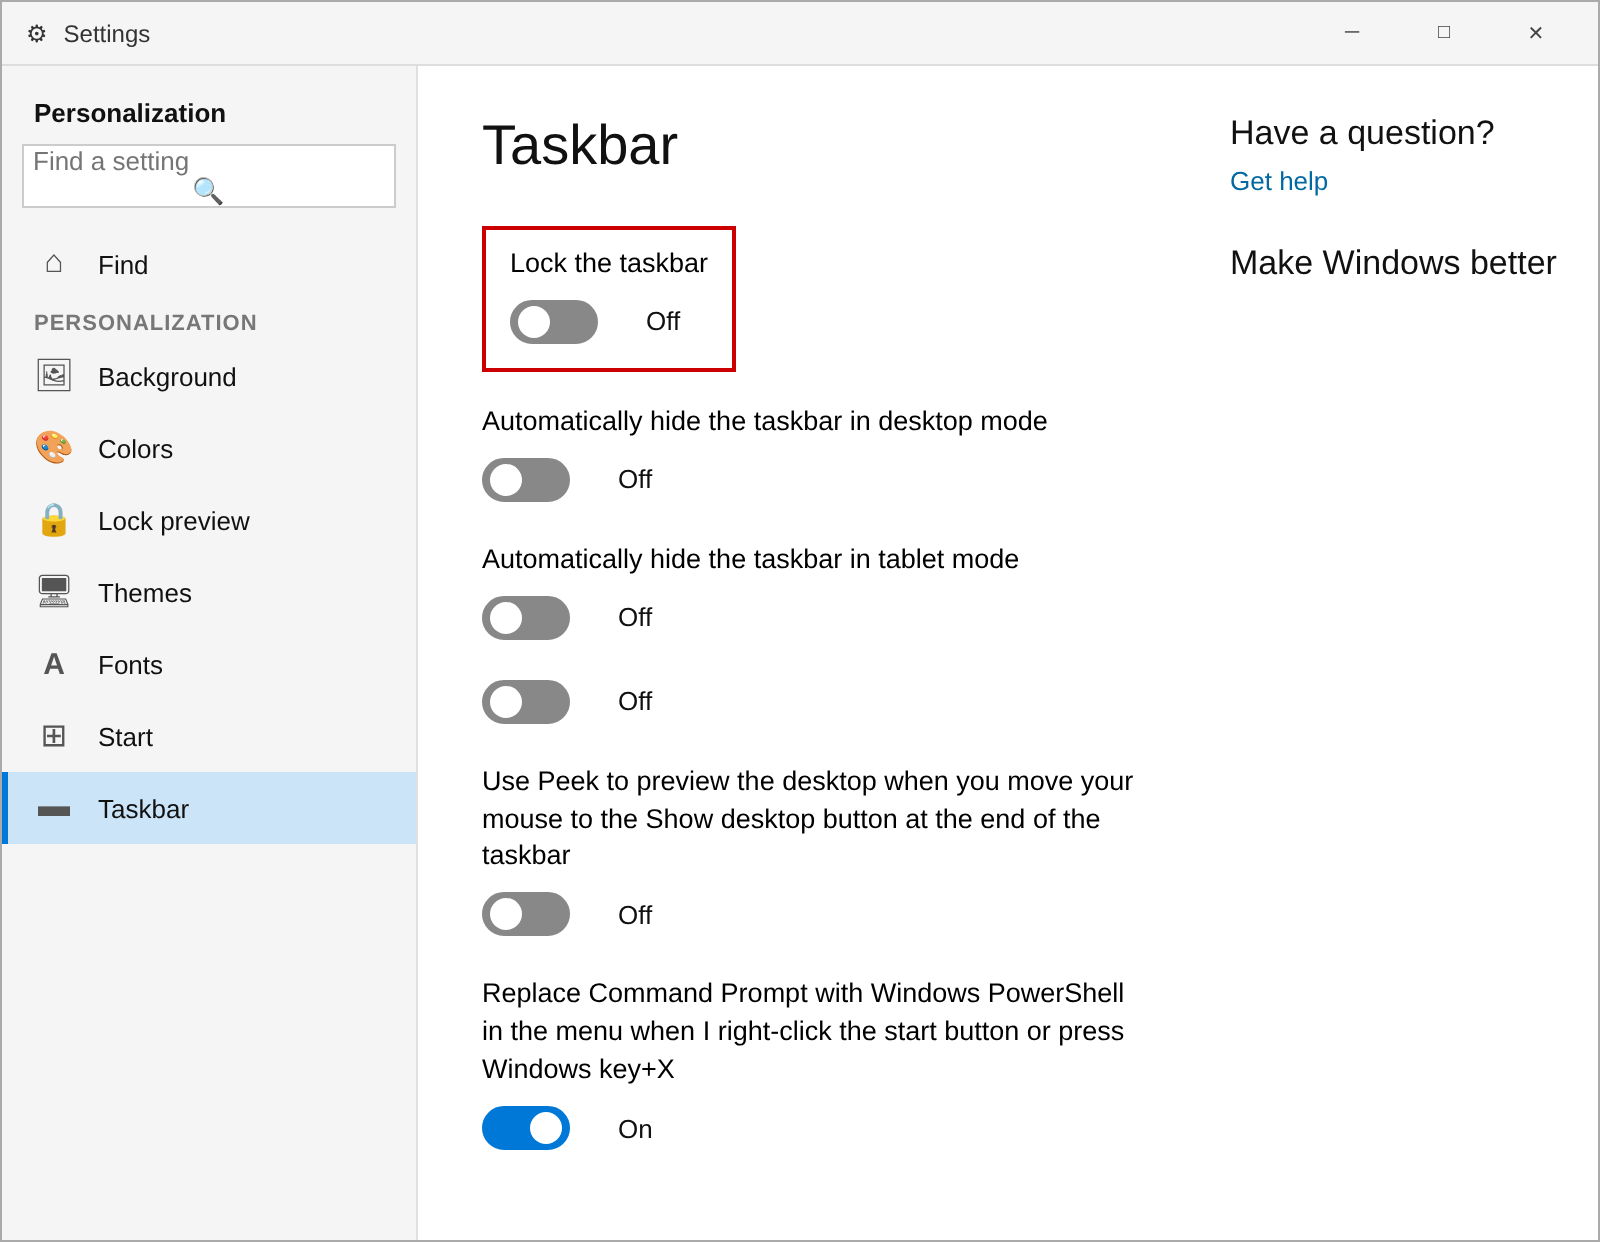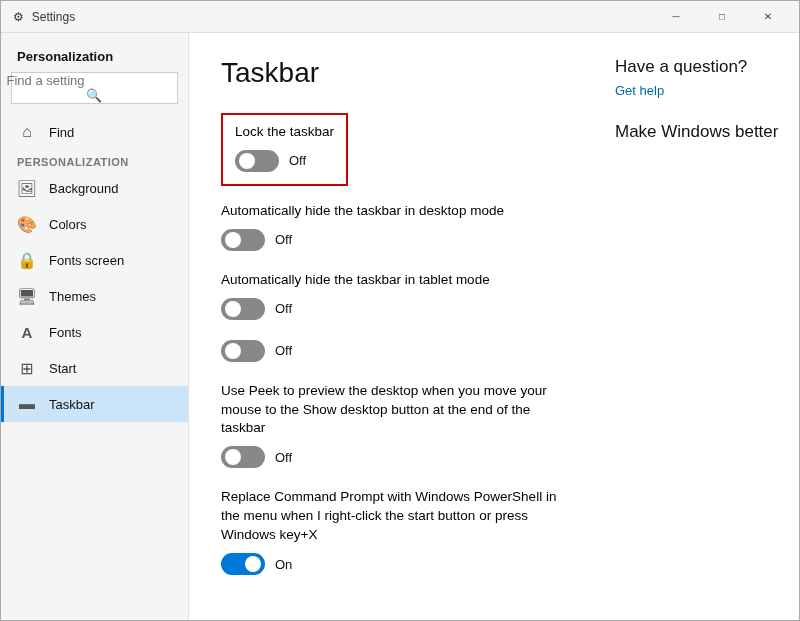--- a/index.html
+++ b/index.html
@@ -62,21 +62,21 @@
 
     
     .main-content {
       display: flex;
       flex: 1;
       overflow: hidden;
     }
 
     
     .sidebar {
-      width: 188px;
+      width: 208px;
       background: #f5f5f5;
       border-right: 1px solid #e0e0e0;
       display: flex;
       flex-direction: column;
       flex-shrink: 0;
       overflow-y: auto;
     }
 
     .sidebar-section-title {
       font-size: 13px;
@@ -152,21 +152,21 @@
       font-size: 13.5px;
       color: #000000;
       margin-bottom: 8px;
       line-height: 1.4;
     }
 
     
     .toggle-row {
       display: flex;
       align-items: center;
-      gap: 10px;
+      gap: 24px;
       margin-bottom: 4px;
     }
 
     .toggle {
       width: 44px;
       height: 22px;
       border-radius: 11px;
       position: relative;
       cursor: pointer;
       flex-shrink: 0;
@@ -263,21 +263,21 @@
       <div class="nav-item">
         <div class="nav-icon">🖼</div>
         <span>Background</span>
       </div>
       <div class="nav-item">
         <div class="nav-icon">🎨</div>
         <span>Colors</span>
       </div>
       <div class="nav-item">
         <div class="nav-icon">🔒</div>
-        <span>Fonts screen</span>
+        <span>Lock preview</span>
       </div>
       <div class="nav-item">
         <div class="nav-icon">🖥</div>
         <span>Themes</span>
       </div>
       <div class="nav-item">
         <div class="nav-icon" style="font-weight:bold;font-size:15px;">A</div>
         <span>Fonts</span>
       </div>
       <div class="nav-item">

